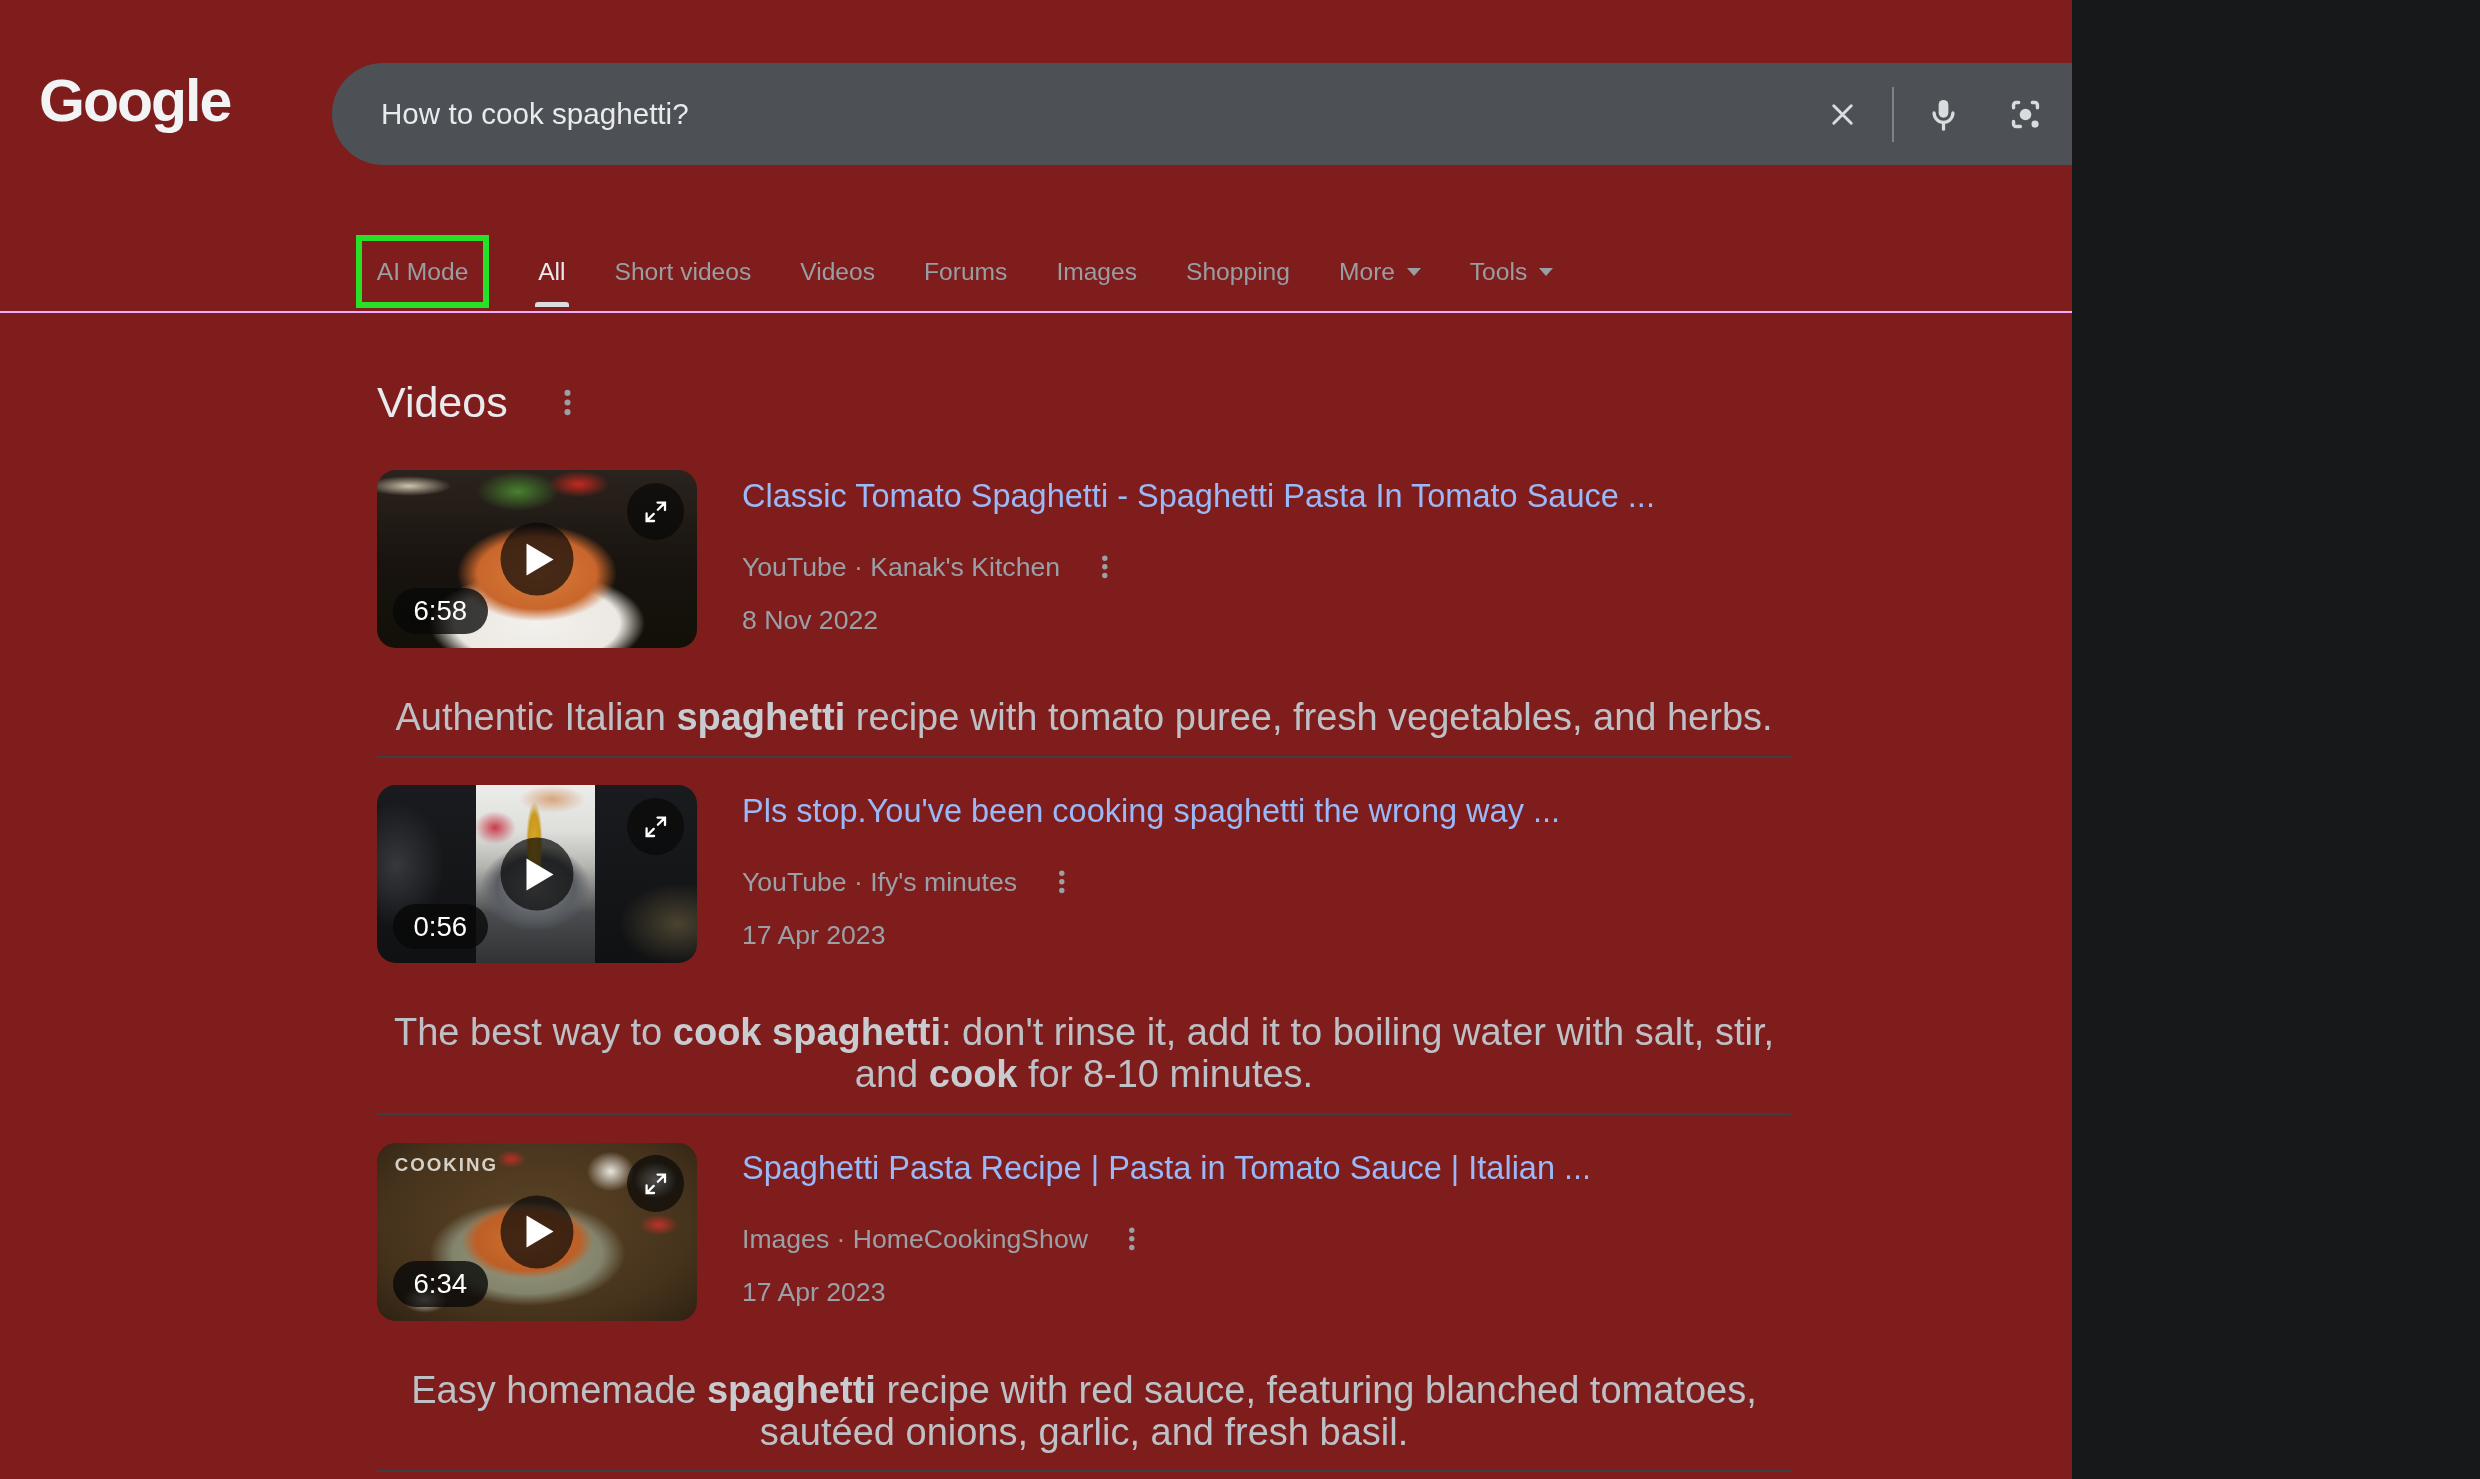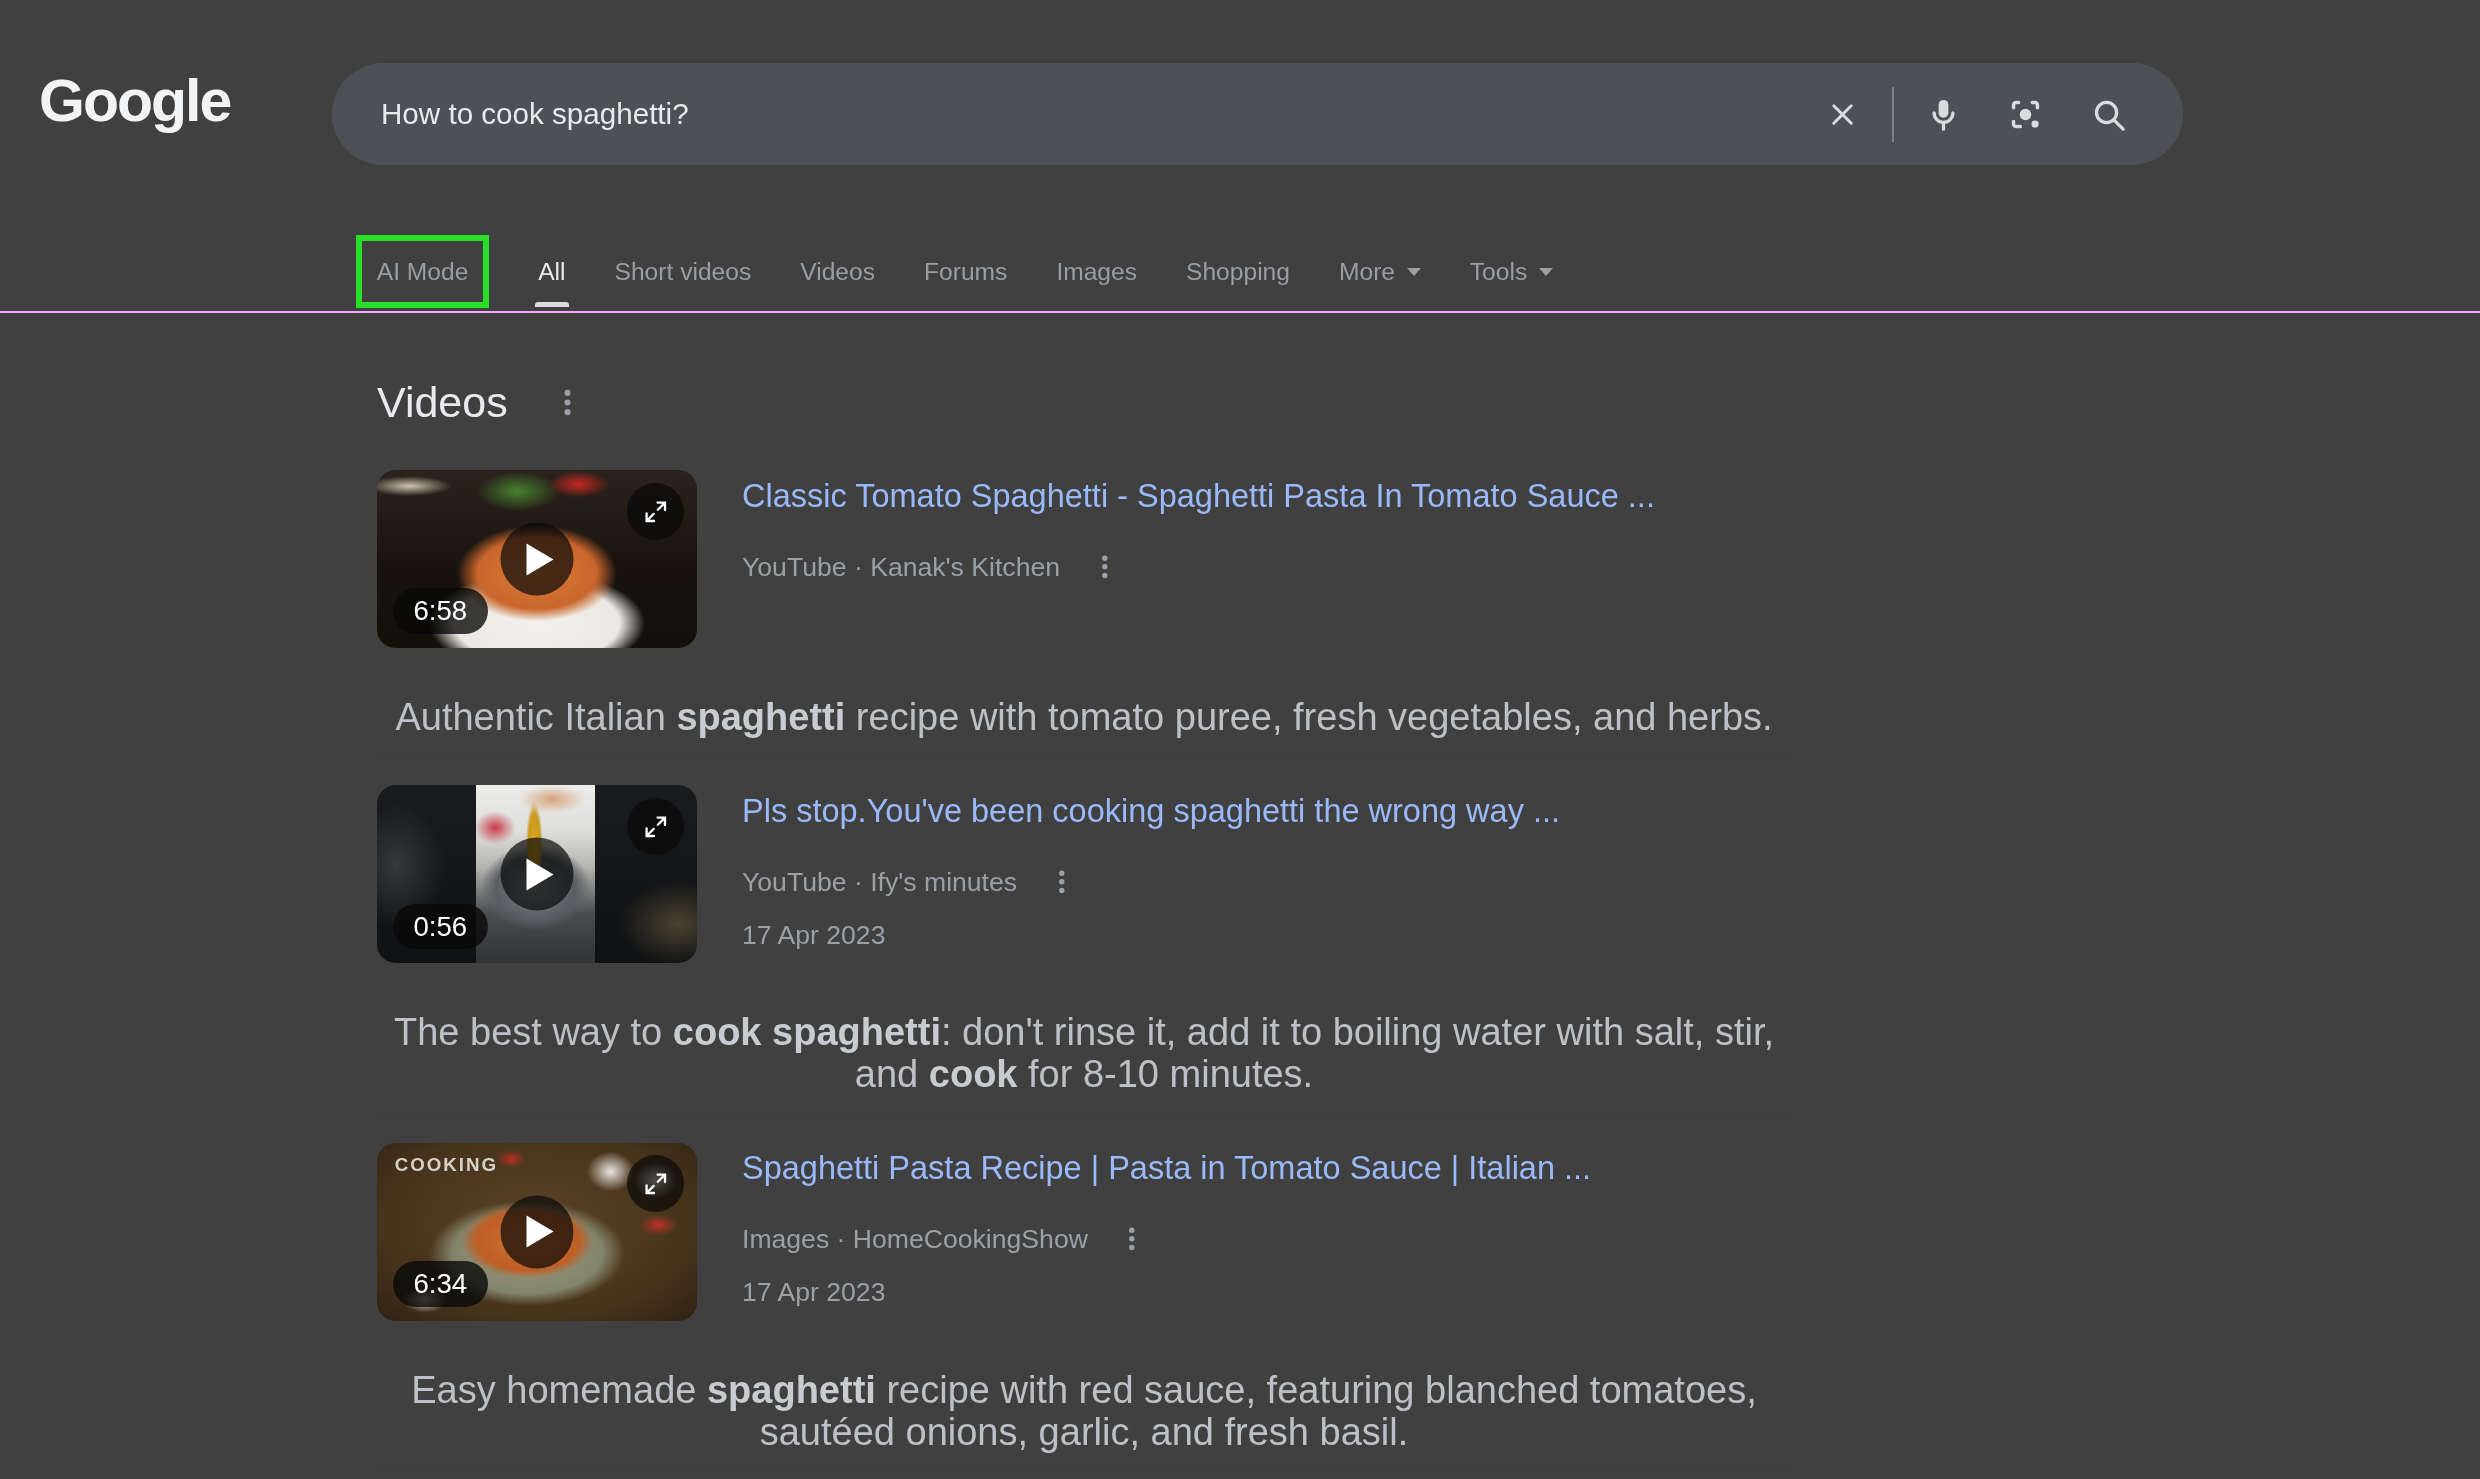--- a/index.html
+++ b/index.html
@@ -1,19 +1,19 @@
 <!DOCTYPE html>
 <html><head>
 <meta charset="utf-8">
 <style>
   * { margin:0; padding:0; box-sizing:border-box; }
   html,body { background:#17181a; }
   body { font-family:"Liberation Sans","DejaVu Sans",sans-serif; }
 
-  .page { position:relative; width:2480px; height:1480px; background:#404040; overflow:hidden; }
+  .page { position:relative; width:2072px; height:1480px; background:#7f1d1d; overflow:hidden; }
 
   
   .logo { position:absolute; left:39px; top:67px; font-size:59px; font-weight:700;
           letter-spacing:-2px; color:#f1f3f4; cursor:pointer; }
 
   .searchbar { position:absolute; left:332px; top:63px; width:1851px; height:102px;
                background:#4d5156; border-radius:51px; display:flex; align-items:center; }
   .search-input { flex:1; height:100%; background:transparent; border:none; outline:none;
                   padding-left:49px; font-size:29.6px; color:#e8eaed;
                   font-family:"Liberation Sans","DejaVu Sans",sans-serif; }
@@ -204,20 +204,21 @@
             <div class="r-meta">
               <span>YouTube · Kanak's Kitchen</span>
               <span class="kebab">
                 <svg width="29.6" height="29.6" viewBox="0 0 24 24" fill="#9aa0a6">
                   <circle cx="12" cy="5" r="2.2"></circle>
                     <circle cx="12" cy="12" r="2.2"></circle>
                     <circle cx="12" cy="19" r="2.2"></circle>
                 </svg>
               </span>
             </div>
+            <div class="r-date">8 Nov 2022</div>
           </div>
         </div>
         <div class="r-desc"><span>Authentic Italian </span><b>spaghetti</b><span> recipe with tomato puree, fresh vegetables, and herbs.</span></div>
         <div class="divider"></div>
       </div>
 
       <div class="result">
         <div class="result-top">
           <div class="thumb thumb-2">
             <div class="t2-strip"></div>

